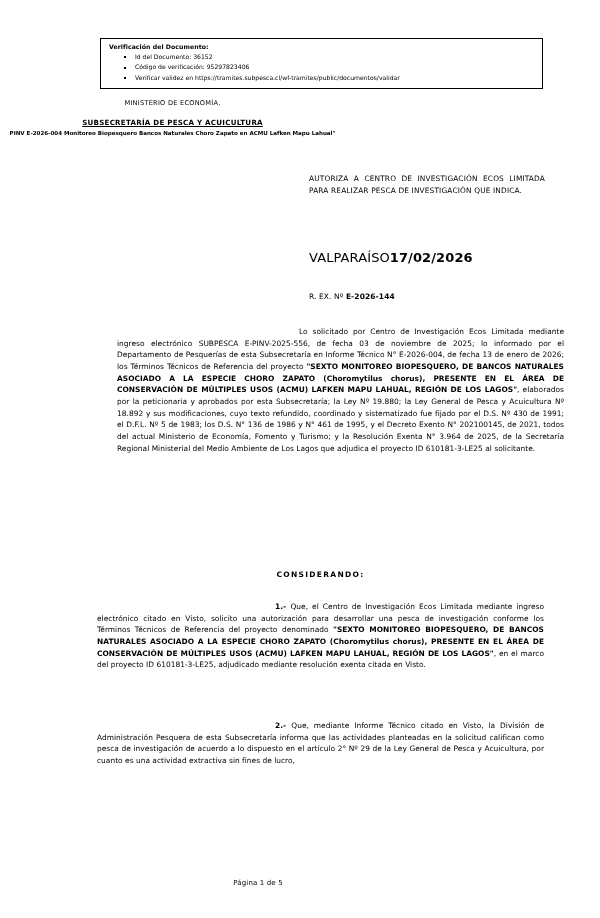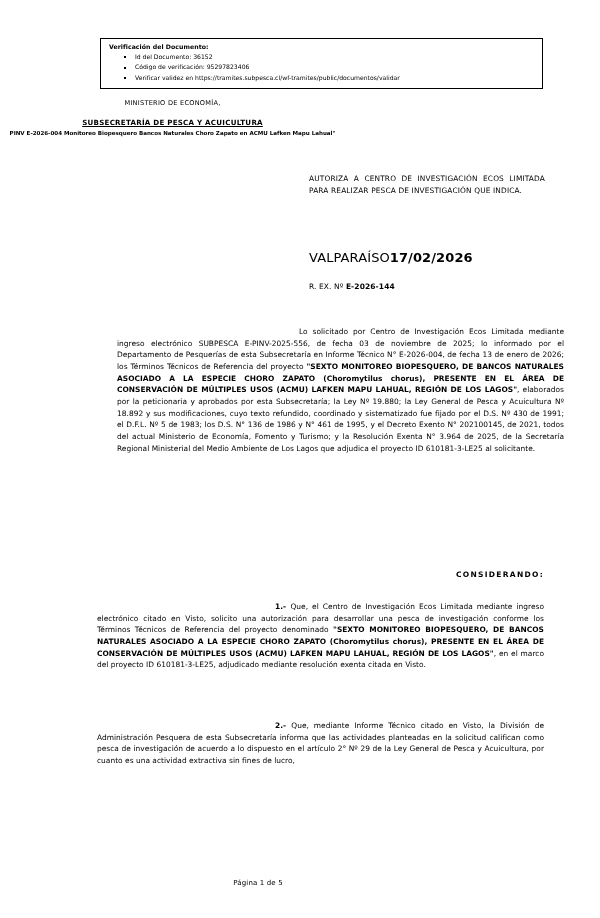--- a/index.html
+++ b/index.html
@@ -101,21 +101,21 @@
     left: 309px;
     top: 250px;
     font-size: 13px;
     letter-spacing: 0.1px;
   }
   .place-date b { font-weight: bold; }
 
   .res-number {
     position: absolute;
     left: 309px;
-    top: 282px;
+    top: 292px;
     font-size: 7.5px;
     letter-spacing: 0.1px;
   }
   .res-number b { font-weight: bold; }
 
   
   .body-block {
     position: absolute;
     left: 97px;
     width: 447px;
@@ -130,21 +130,21 @@
 
   .indent { display: inline-block; width: 182px; }
   .indent-sm { display: inline-block; width: 178px; }
   b, strong { font-weight: bold; }
 
   .considerando {
     position: absolute;
     left: 97px;
     top: 570px;
     width: 447px;
-    text-align: right;
+    text-align: center;
     font-size: 7.5px;
     font-weight: bold;
     letter-spacing: 1.3px;
   }
 
   
   .footer {
     position: absolute;
     left: 0;
     top: 879px;

